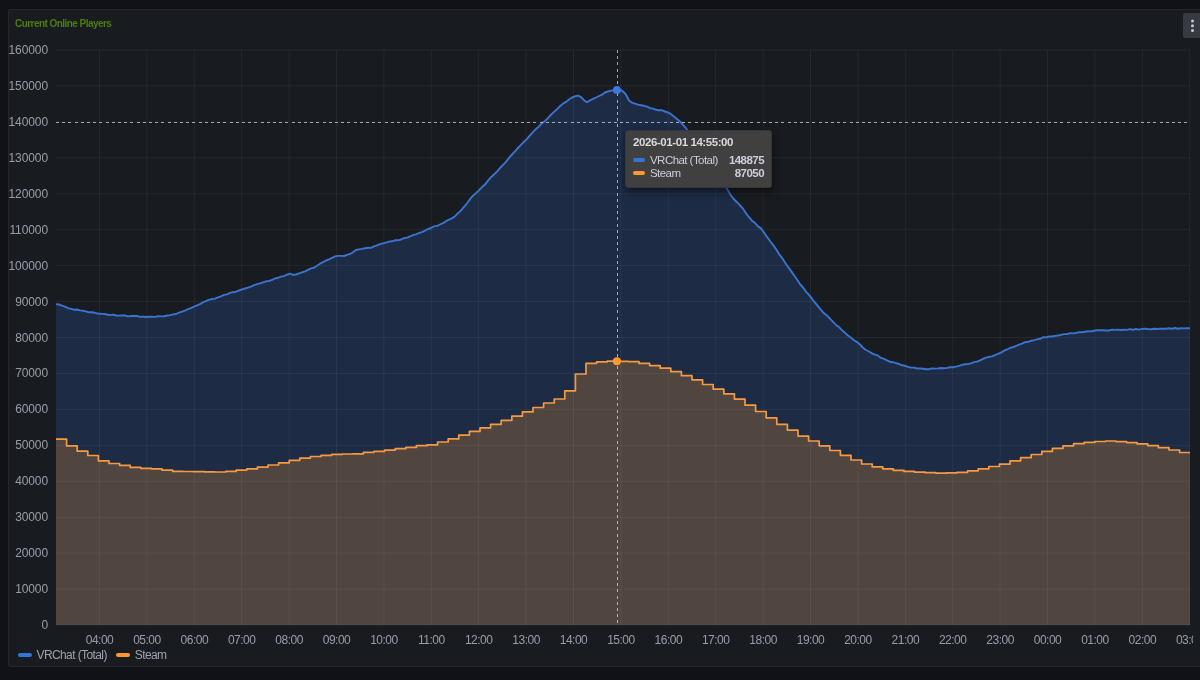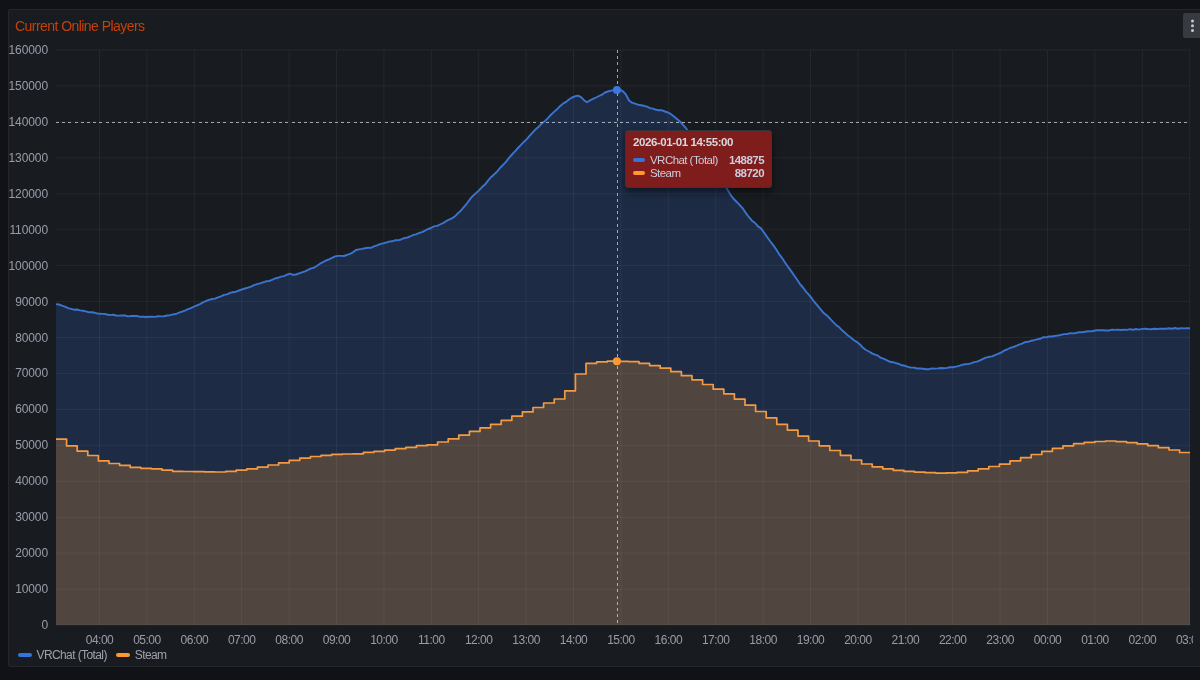--- a/index.html
+++ b/index.html
@@ -1,28 +1,28 @@
 <!DOCTYPE html>
 <html><head><meta charset="utf-8"><style>
 * { margin:0; padding:0; box-sizing:border-box; }
 html,body { width:1200px; height:680px; background:#111217; overflow:hidden;
   font-family:"Liberation Sans", sans-serif; }
 #panel { position:absolute; left:8px; top:9px; width:1196px; height:658px;
   background:#181b1f; border:1px solid #25262b; border-radius:2px; }
-#title { position:absolute; left:15px; top:18px; font-size:14px; font-weight:normal;
-  letter-spacing:-0.55px; color:#c2410c; }
+#title { position:absolute; left:15px; top:18px; font-size:10px; font-weight:bold;
+  letter-spacing:-0.55px; color:#4d7c0f; }
 #kebab { position:absolute; left:1183px; top:13px; width:20px; height:25px;
   background:#383a41; border-radius:2px; }
 svg { position:absolute; left:0; top:0; }
 .grid line { stroke:rgba(204,204,220,0.065); stroke-width:1; }
 .al { font-size:12px; letter-spacing:-0.1px; fill:rgba(204,204,220,0.72);
   font-family:"Liberation Sans", sans-serif; }
 .xl { letter-spacing:-0.5px; }
 #tooltip { position:absolute; left:625px; top:130px; width:147px; height:58px;
-  background:#7f1d1d; border:1px solid #34363d; border-radius:3px;
+  background:#404040; border:1px solid #34363d; border-radius:3px;
   box-shadow:0 4px 8px rgba(0,0,0,0.5); padding:5px 7px 0 7px; font-size:11.5px; color:#d8d9dd;
   white-space:nowrap; }
 #tooltip .hdr { font-weight:bold; letter-spacing:-0.42px; height:15px; margin-bottom:2.5px; }
 .trow { display:flex; align-items:center; height:13.3px; letter-spacing:-0.55px; }
 .dash { width:12px; height:4px; border-radius:2px; margin-right:5px; flex:none; }
 .trow .lbl { color:#ccccdc; }
 .trow .val { margin-left:auto; color:#ccccdc; letter-spacing:-0.55px;font-weight:bold; }
 #legend { position:absolute; left:17.5px; top:648px; display:flex; align-items:center;
   font-size:12px; letter-spacing:-0.6px; color:rgba(204,204,220,0.75); }
 #legend .dash { margin-right:5px; width:14px; height:3.5px; }
@@ -147,18 +147,18 @@
 <div id="tooltip">
   <div class="hdr">2026-01-01 14:55:00</div>
   <div class="trow">
       <span class="dash bl"></span>
       <span class="lbl">VRChat (Total)</span>
       <span class="val">148875</span>
     </div>
   <div class="trow">
       <span class="dash or"></span>
       <span class="lbl">Steam</span>
-      <span class="val">88720</span>
+      <span class="val">87050</span>
     </div>
 </div>
 <div id="legend">
   <span class="item"><span class="dash bl"></span>VRChat (Total)</span>
   <span class="item"><span class="dash or"></span>Steam</span>
 </div>
 </body></html>

